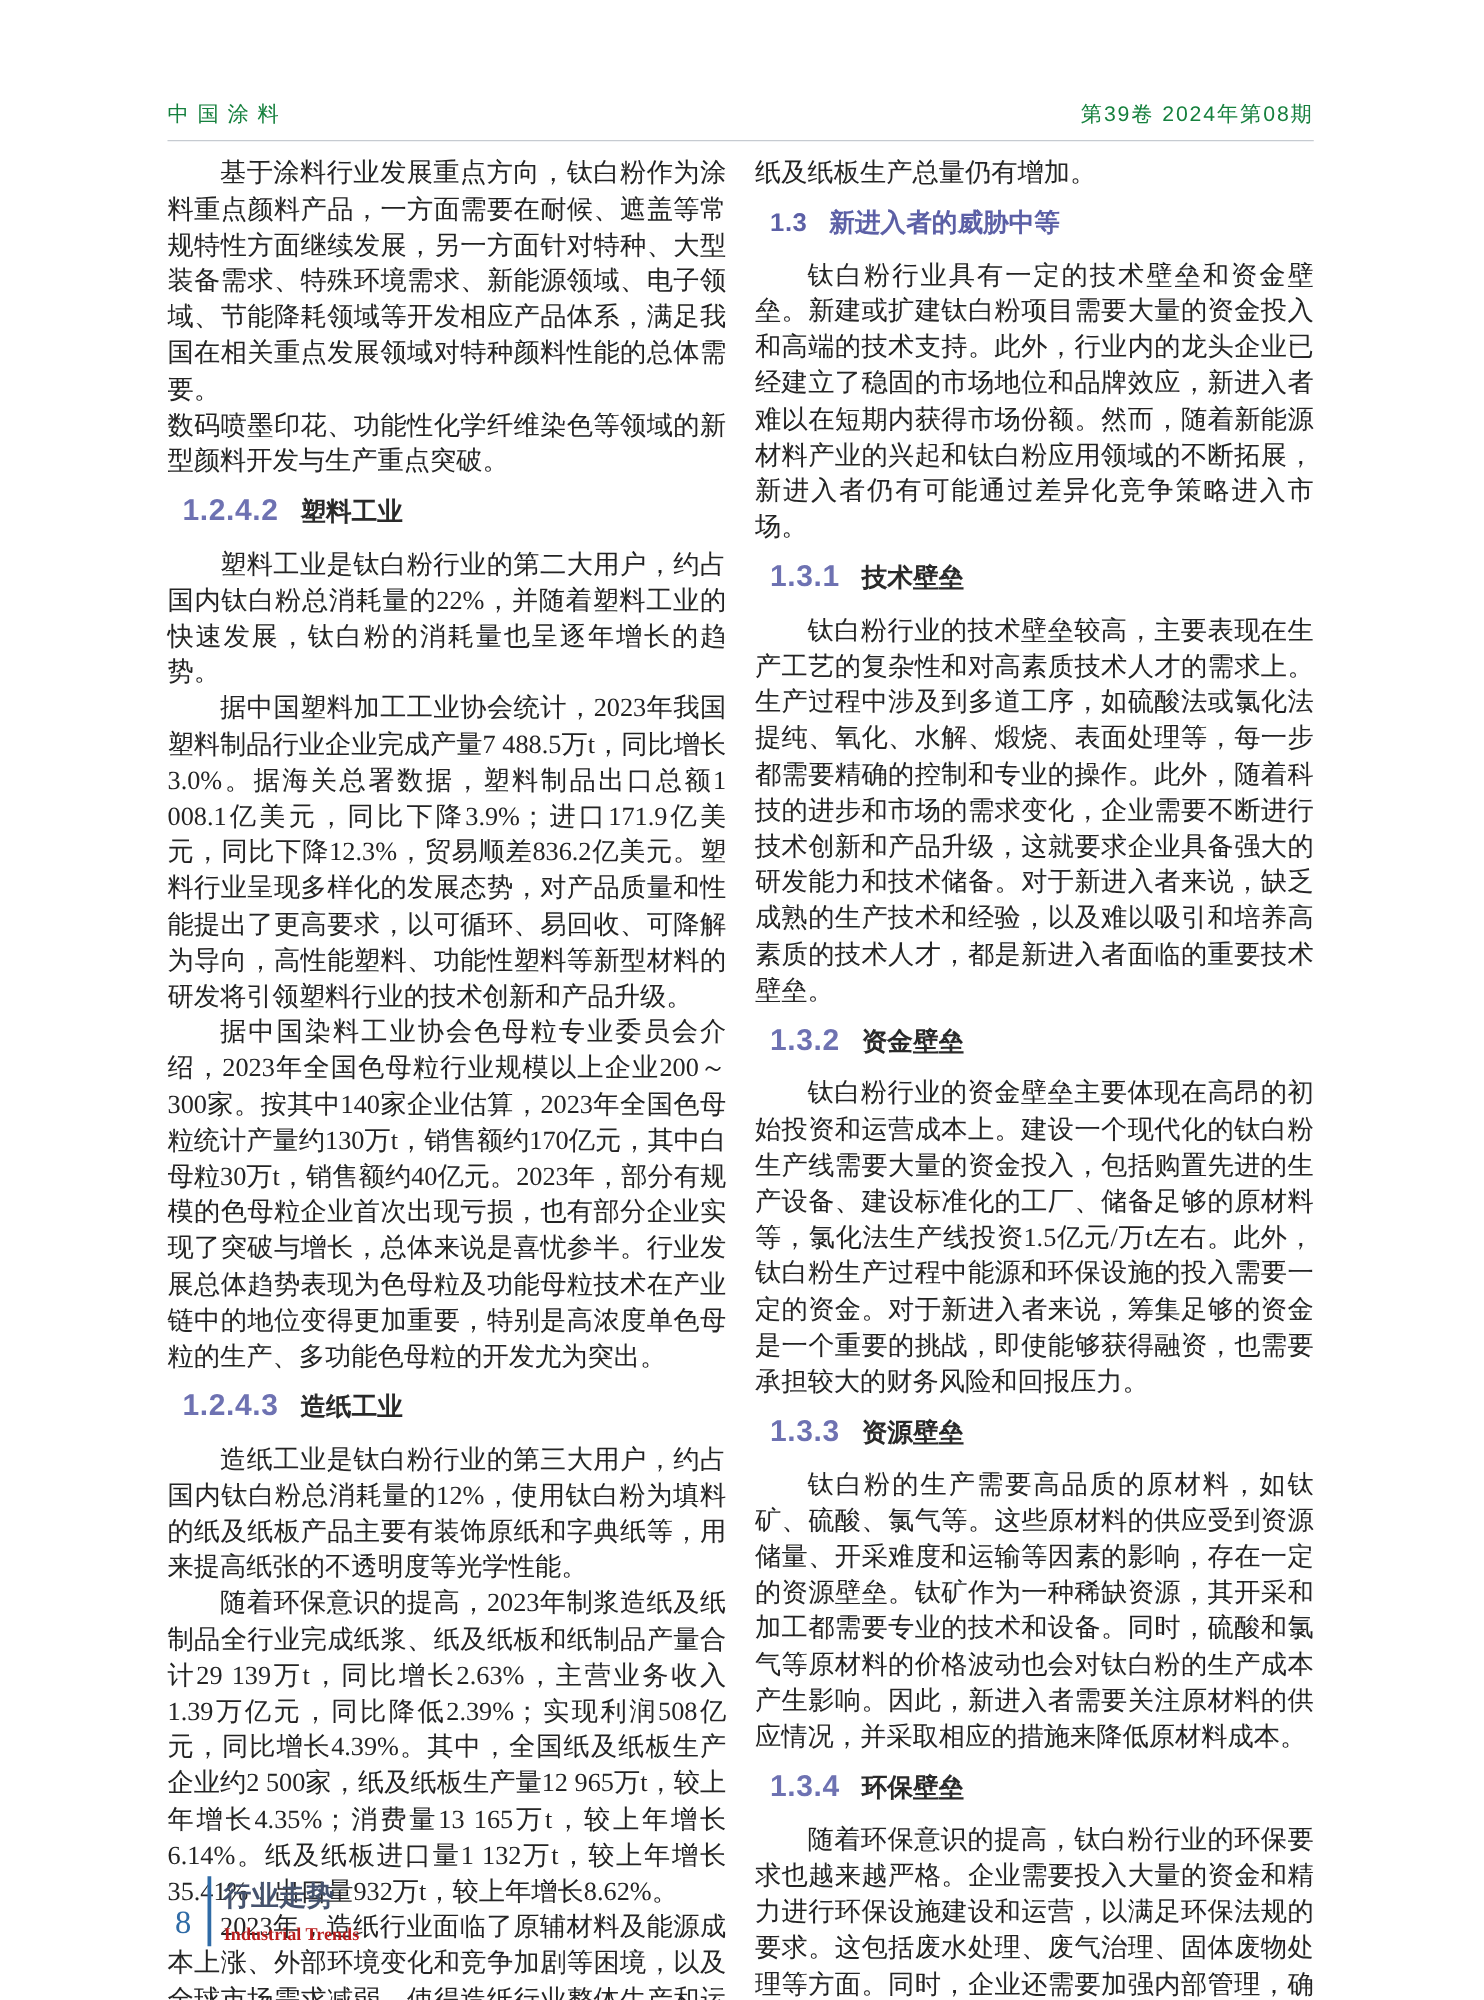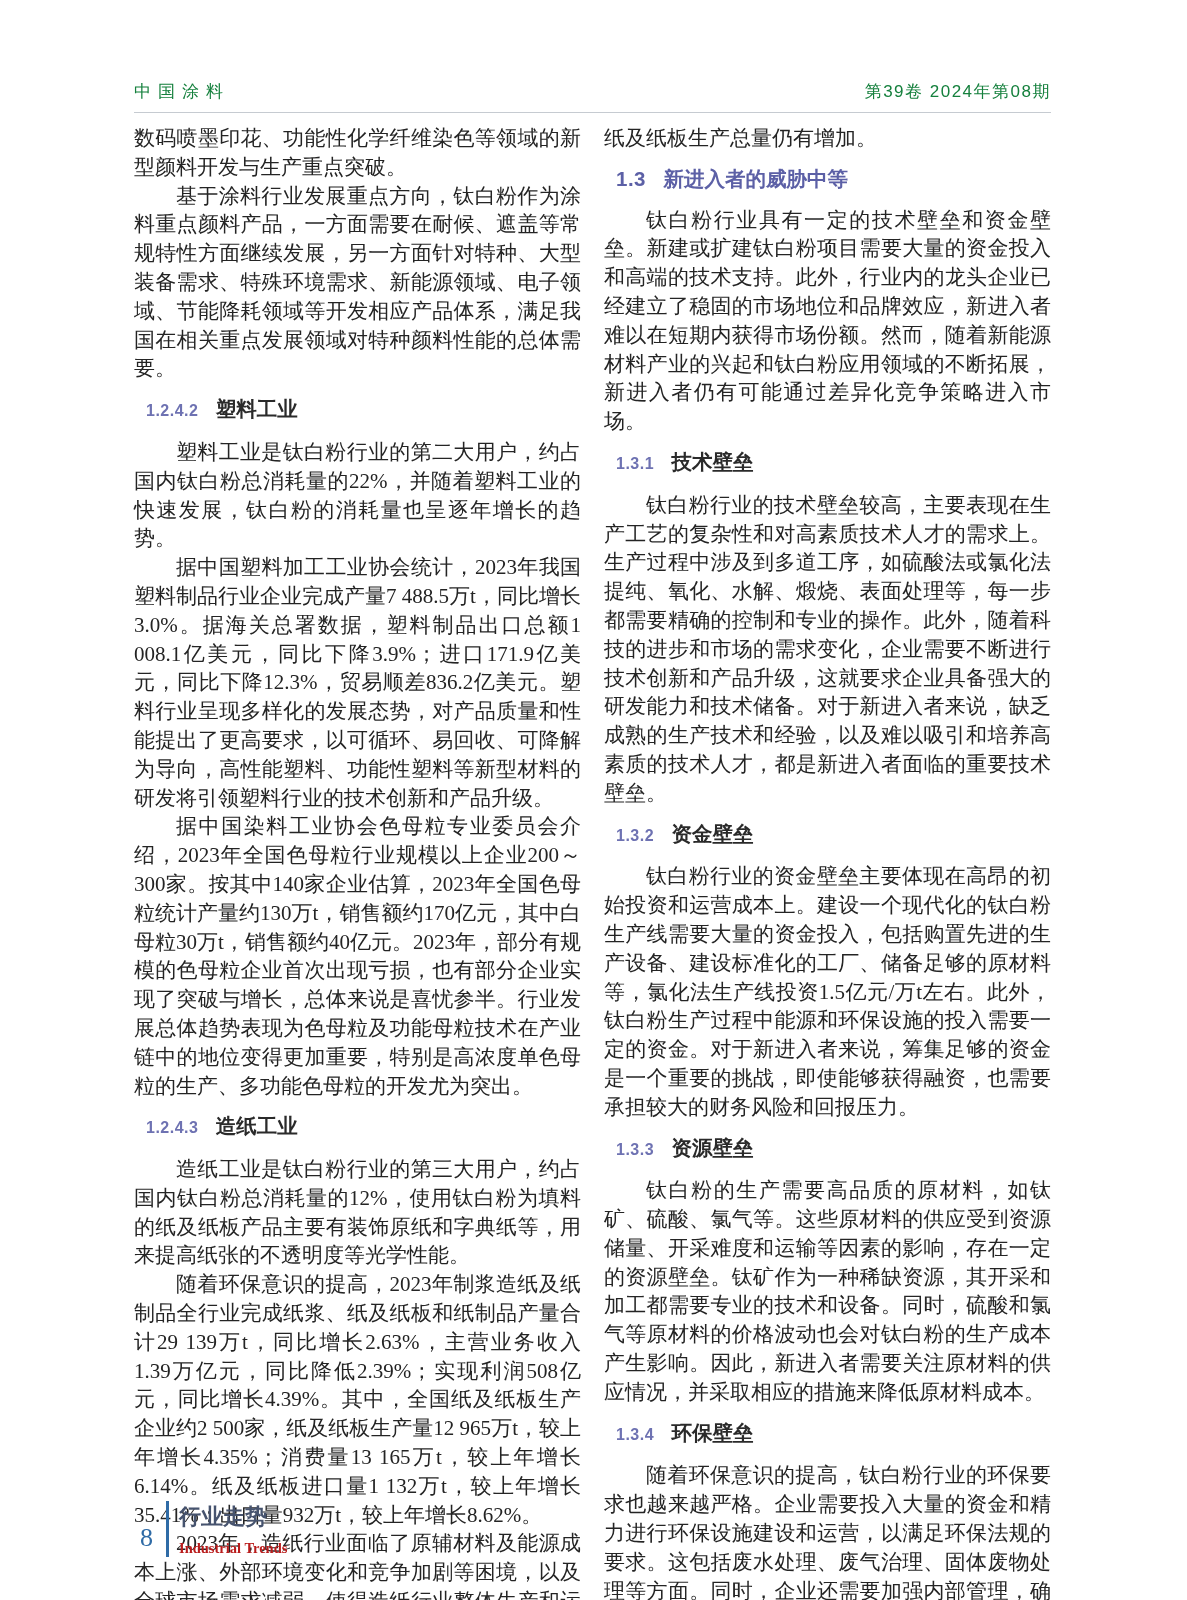--- a/index.html
+++ b/index.html
@@ -39,21 +39,21 @@
   .para{margin:0;}
   .para.indent{text-indent:2em;}
   .heading{
     margin:12px;
     font-family:"Liberation Sans","DejaVu Sans",sans-serif;
     font-weight:bold;
     line-height:28.8px;
     text-align:left;
   }
   .heading .h-num{
-    font-size:16px;
+    font-size:24px;
     color:#6e72b2;
     letter-spacing:0.5px;
   }
   .heading .h-title{
     margin-left:0.85em;
     font-size:20.5px;
     color:#2a2a2a;
   }
   .heading.h2 .h-num{color:#5c60a6;font-size:20.5px;}
   .heading.h2 .h-title{color:#5c60a6;}
@@ -95,22 +95,22 @@
 </head>
 <body>
 
 <header class="page-header">
   <span class="journal-name">中国涂料</span>
   <span class="issue-info">第39卷  2024年第08期</span>
 </header>
 
 <main class="content">
   <div class="column">
+      <p class="para indent">基于涂料行业发展重点方向，钛白粉作为涂料重点颜料产品，一方面需要在耐候、遮盖等常规特性方面继续发展，另一方面针对特种、大型装备需求、特殊环境需求、新能源领域、电子领域、节能降耗领域等开发相应产品体系，满足我国在相关重点发展领域对特种颜料性能的总体需要。</p>
       <p class="para">数码喷墨印花、功能性化学纤维染色等领域的新型颜料开发与生产重点突破。</p>
-      <p class="para indent">基于涂料行业发展重点方向，钛白粉作为涂料重点颜料产品，一方面需要在耐候、遮盖等常规特性方面继续发展，另一方面针对特种、大型装备需求、特殊环境需求、新能源领域、电子领域、节能降耗领域等开发相应产品体系，满足我国在相关重点发展领域对特种颜料性能的总体需要。</p>
       <div class="heading h3"><span class="h-num">1.2.4.2</span><span class="h-title">塑料工业</span></div>
       <p class="para indent">塑料工业是钛白粉行业的第二大用户，约占国内钛白粉总消耗量的22%，并随着塑料工业的快速发展，钛白粉的消耗量也呈逐年增长的趋势。</p>
       <p class="para indent">据中国塑料加工工业协会统计，2023年我国塑料制品行业企业完成产量7 488.5万t，同比增长3.0%。据海关总署数据，塑料制品出口总额1 008.1亿美元，同比下降3.9%；进口171.9亿美元，同比下降12.3%，贸易顺差836.2亿美元。塑料行业呈现多样化的发展态势，对产品质量和性能提出了更高要求，以可循环、易回收、可降解为导向，高性能塑料、功能性塑料等新型材料的研发将引领塑料行业的技术创新和产品升级。</p>
       <p class="para indent">据中国染料工业协会色母粒专业委员会介绍，2023年全国色母粒行业规模以上企业200～300家。按其中140家企业估算，2023年全国色母粒统计产量约130万t，销售额约170亿元，其中白母粒30万t，销售额约40亿元。2023年，部分有规模的色母粒企业首次出现亏损，也有部分企业实现了突破与增长，总体来说是喜忧参半。行业发展总体趋势表现为色母粒及功能母粒技术在产业链中的地位变得更加重要，特别是高浓度单色母粒的生产、多功能色母粒的开发尤为突出。</p>
       <div class="heading h3"><span class="h-num">1.2.4.3</span><span class="h-title">造纸工业</span></div>
       <p class="para indent">造纸工业是钛白粉行业的第三大用户，约占国内钛白粉总消耗量的12%，使用钛白粉为填料的纸及纸板产品主要有装饰原纸和字典纸等，用来提高纸张的不透明度等光学性能。</p>
       <p class="para indent">随着环保意识的提高，2023年制浆造纸及纸制品全行业完成纸浆、纸及纸板和纸制品产量合计29 139万t，同比增长2.63%，主营业务收入1.39万亿元，同比降低2.39%；实现利润508亿元，同比增长4.39%。其中，全国纸及纸板生产企业约2 500家，纸及纸板生产量12 965万t，较上年增长4.35%；消费量13 165万t，较上年增长6.14%。纸及纸板进口量1 132万t，较上年增长35.41%；出口量932万t，较上年增长8.62%。</p>
       <p class="para indent">2023年，造纸行业面临了原辅材料及能源成本上涨、外部环境变化和竞争加剧等困境，以及全球市场需求减弱，使得造纸行业整体生产和运行困难增多，下行压力加大，经济效益下滑，但随着经济发展需要，</p>
     </div>
   <div class="column">

